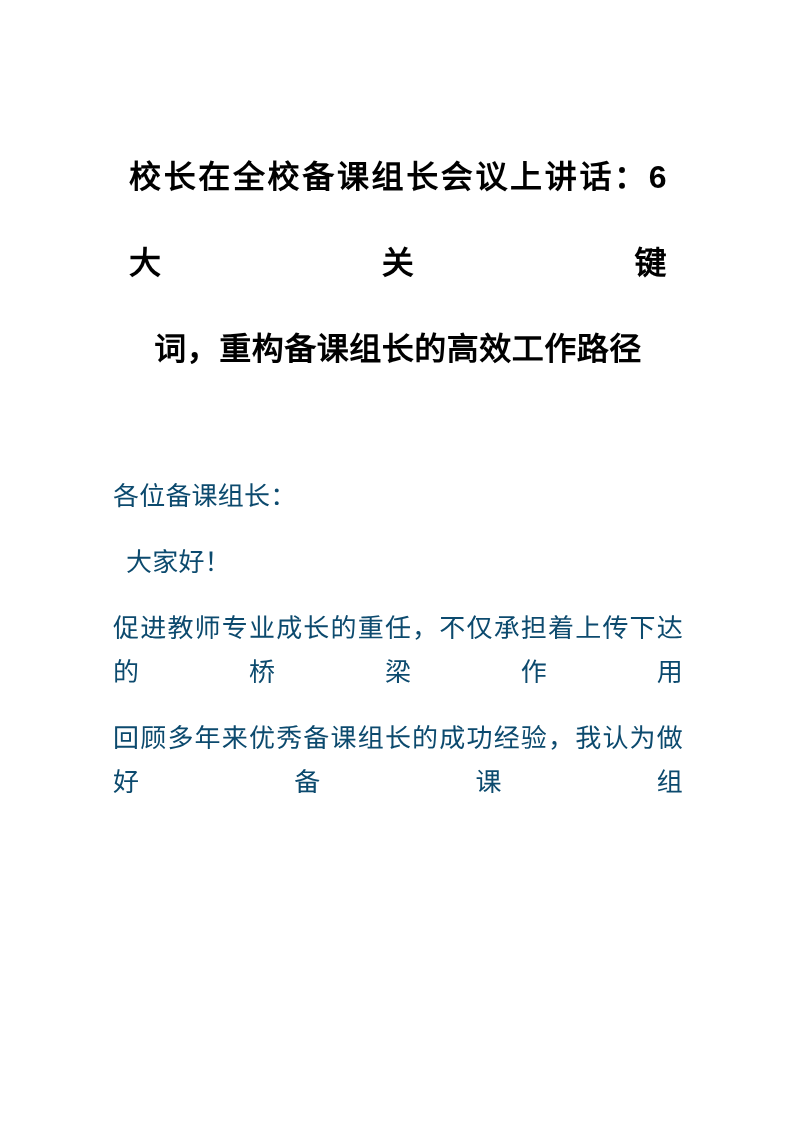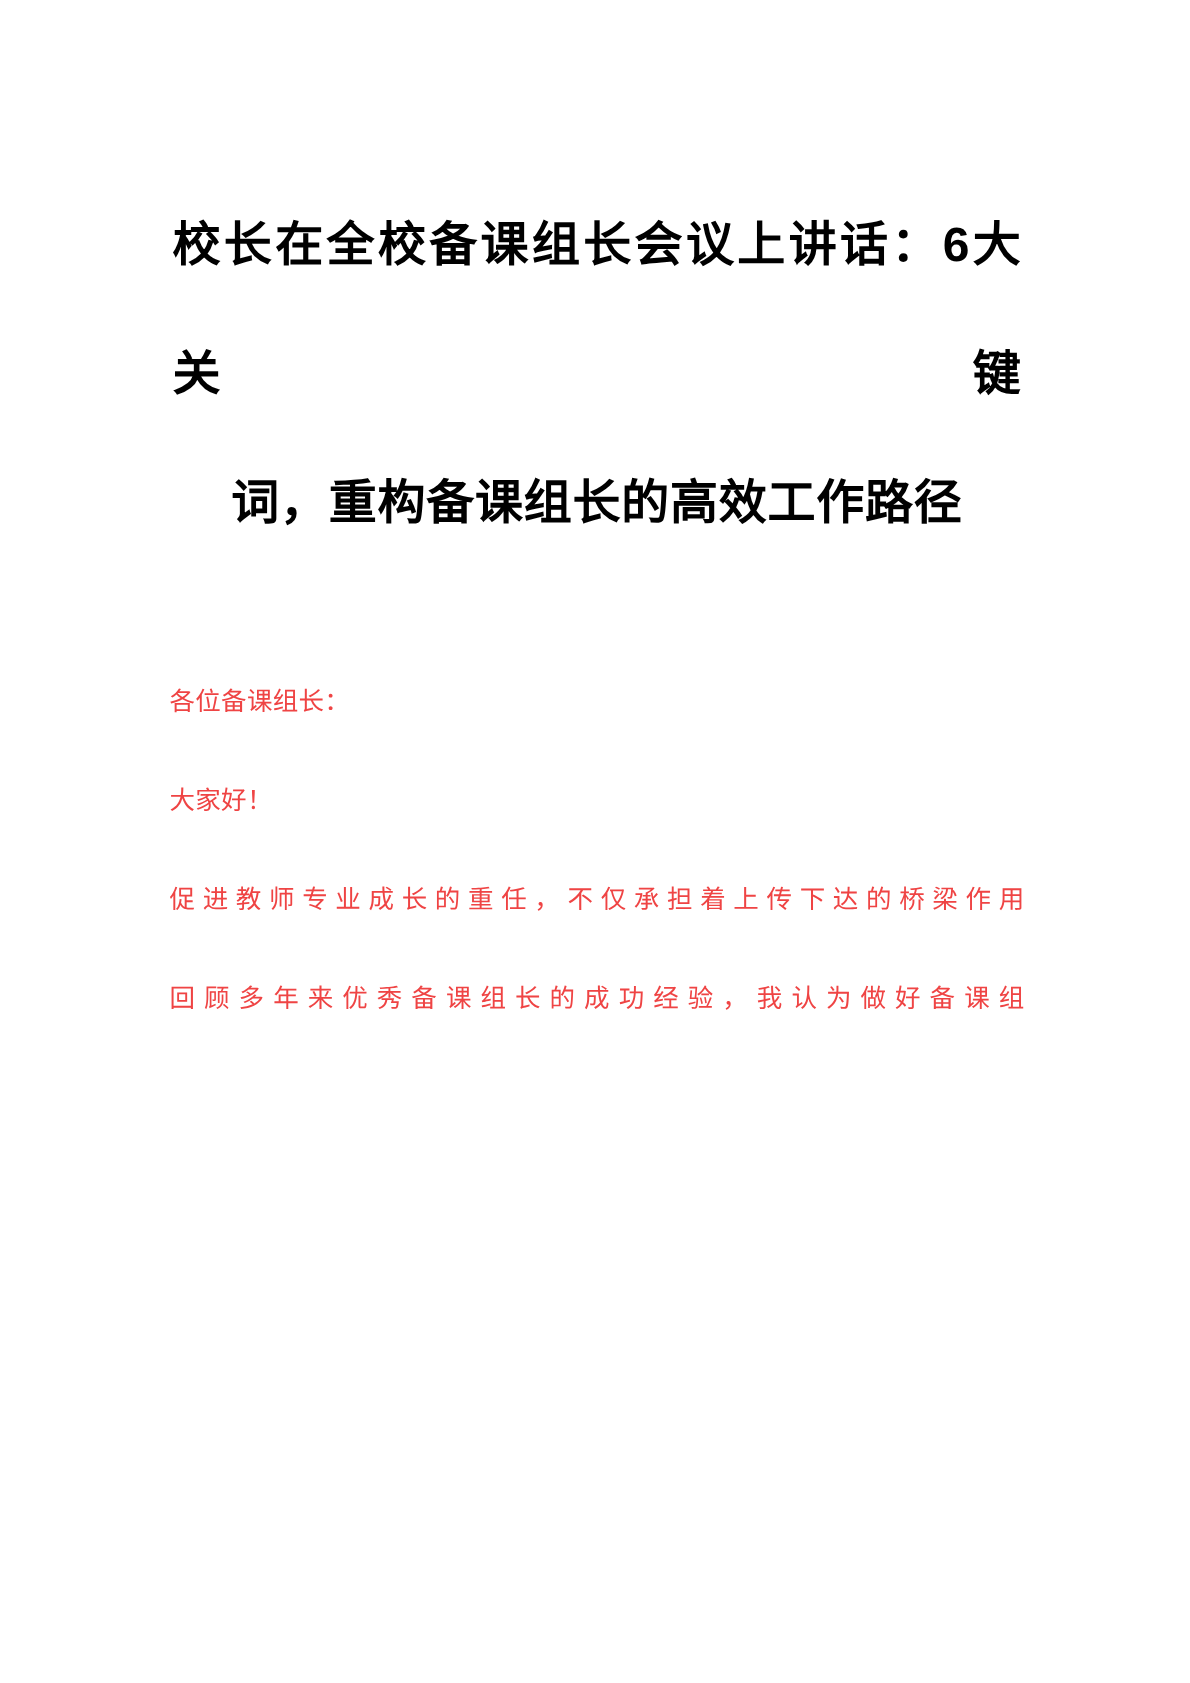--- a/index.html
+++ b/index.html
@@ -26,21 +26,21 @@
 
   .content {
     position: absolute;
     left: 113px;
     top: 0;
     width: 570px;
   }
 
   
   .doc-title {
-    margin: 2px;
+    margin: 16px;
     padding-top: 118px;
     font-size: 32px;
     font-weight: bold;
     line-height: 86px;
     text-align: justify;
     text-align-last: center;
     letter-spacing: 0.5px;
     color: #000000;
   }
 
@@ -49,34 +49,35 @@
   }
 
   .doc-title .title-line.line-1 {
     text-align: justify;
     text-align-last: justify;
   }
 
   
   .body-block {
     margin: 0;
-    font-size: 17px;
+    font-size: 26px;
     line-height: 44px;
     text-align: justify;
     text-justify: inter-ideograph;
-    color: #ef4444;
+    color: #0c4a6e;
     letter-spacing: 0.2px;
   }
 
   .salutation {
     padding-top: 66px;
   }
 
   .greeting {
     padding-top: 22px;
+    margin-left: 13px;
   }
 
   .para {
     padding-top: 22px;
   }
 
   .para .line {
     display: block;
     text-align: justify;
     text-align-last: justify;

